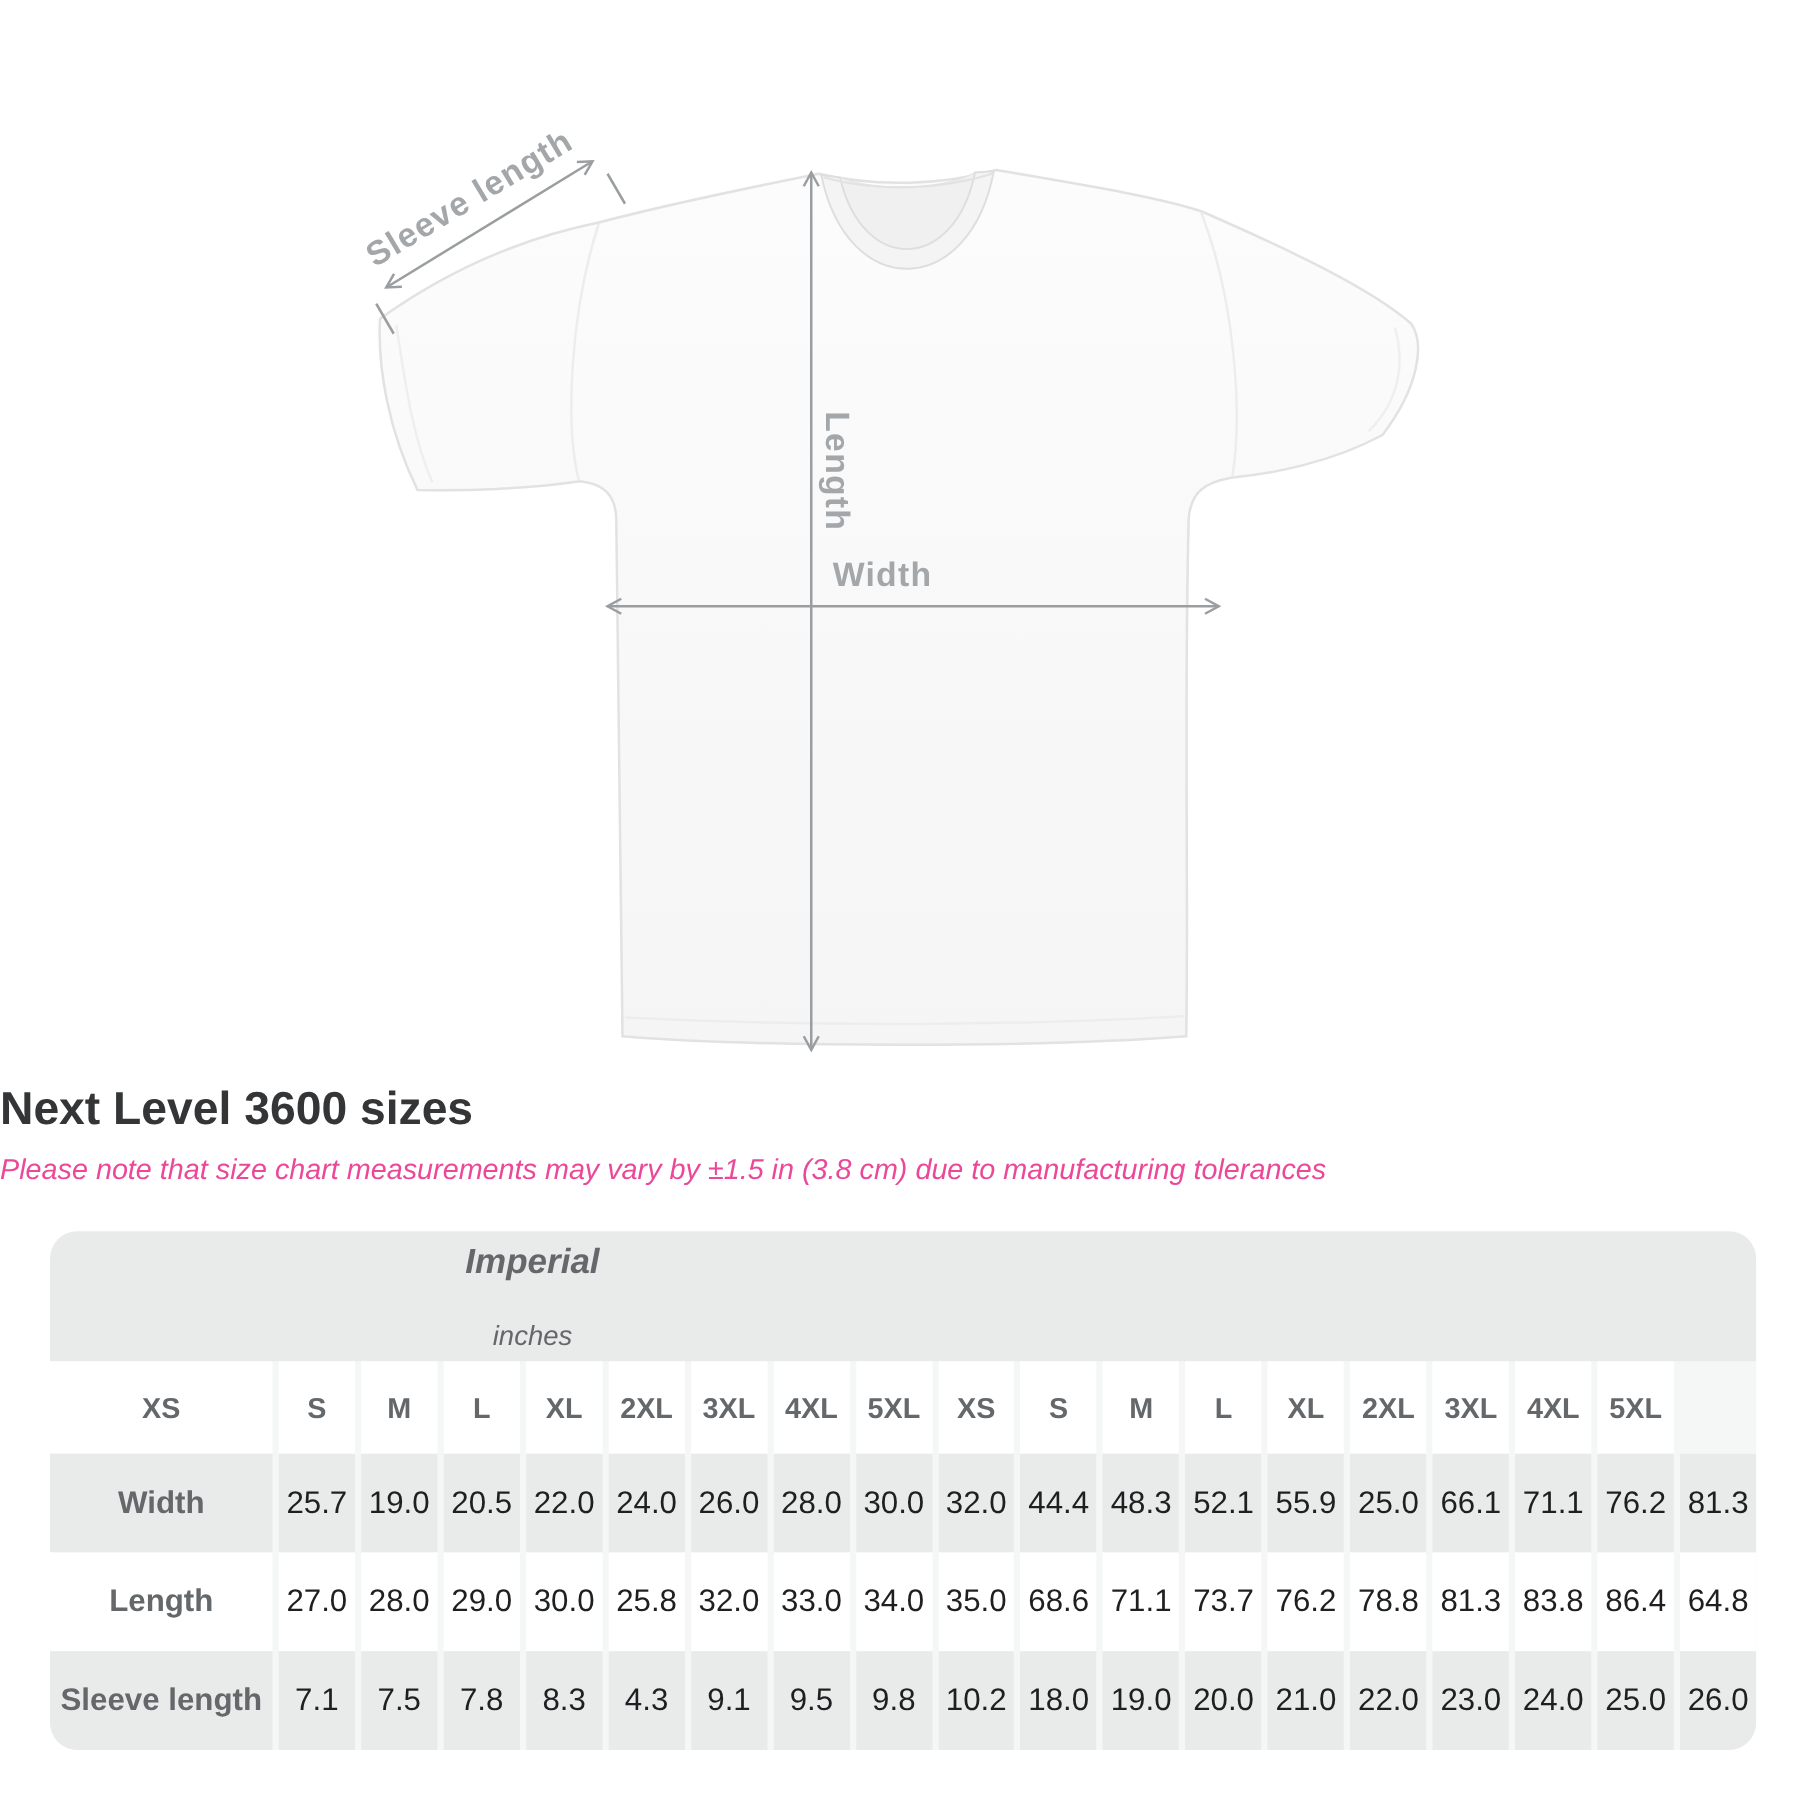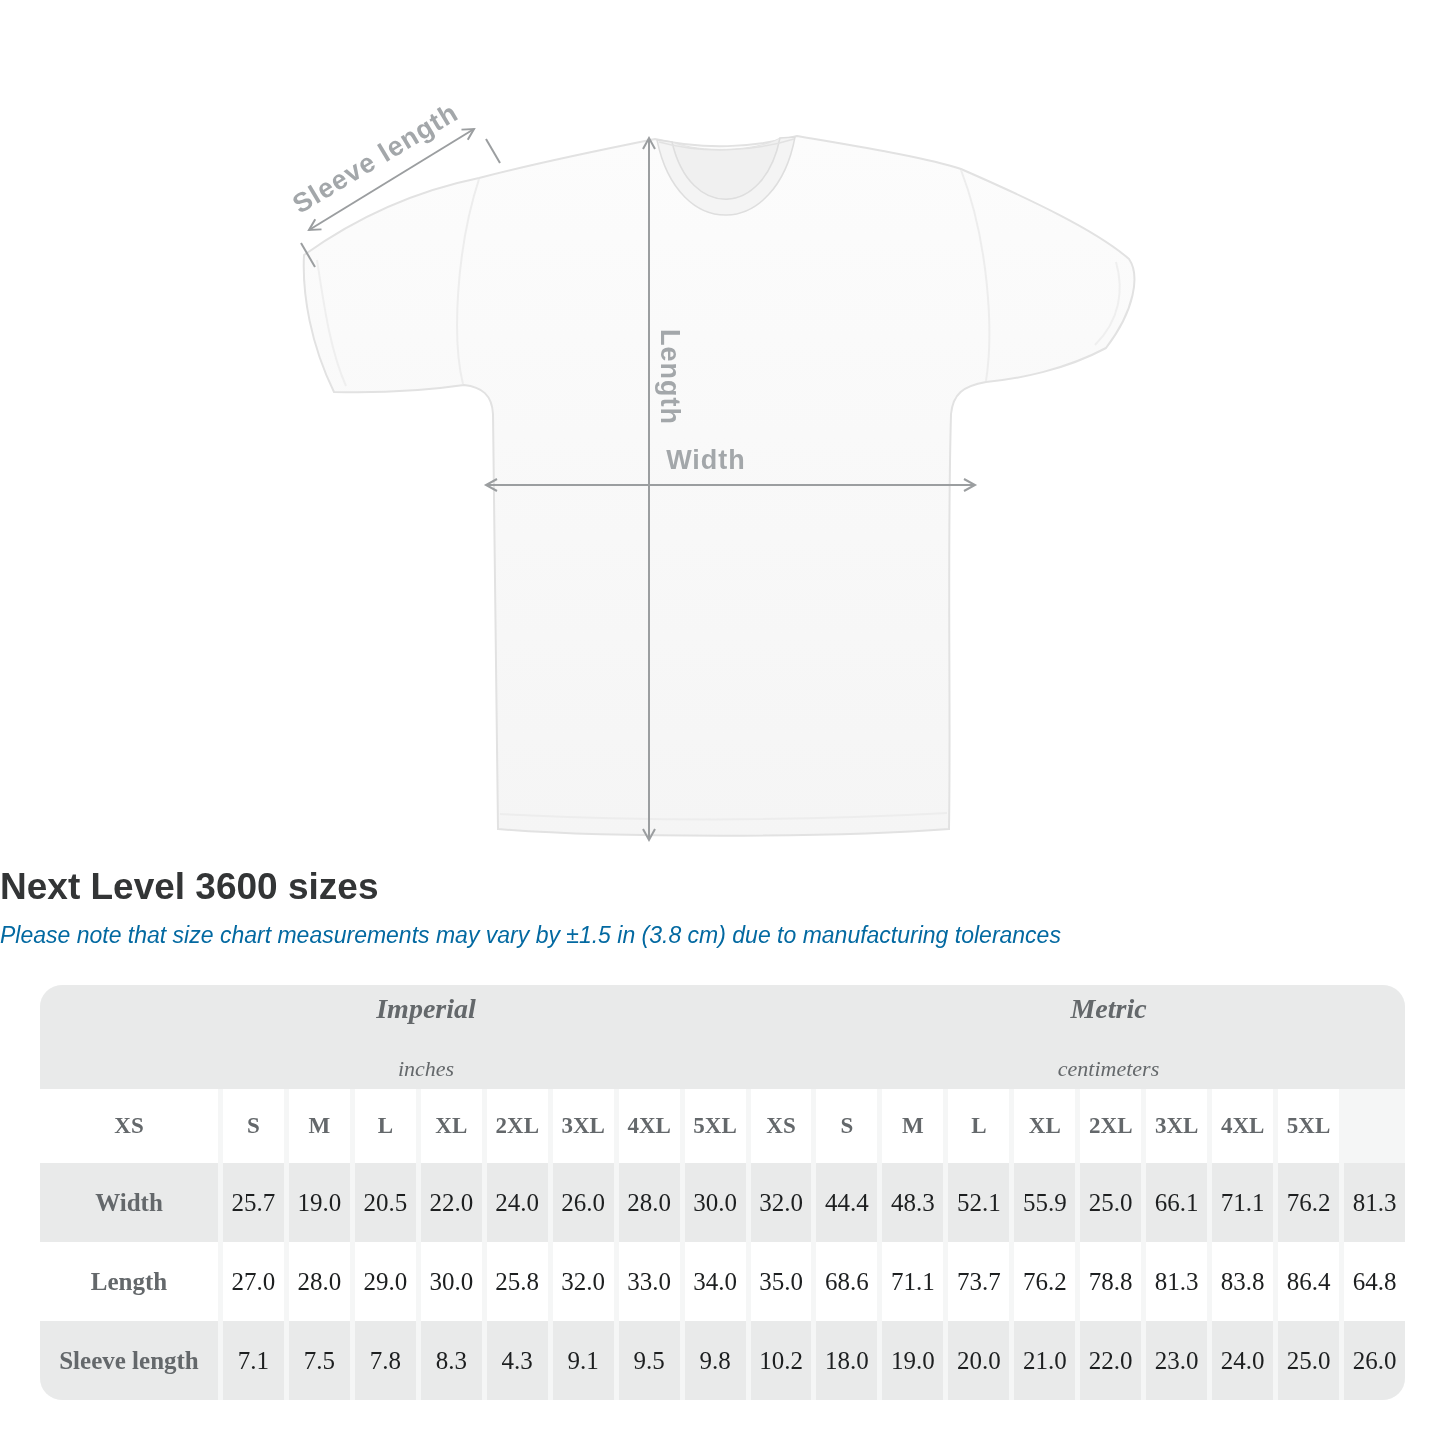--- a/index.html
+++ b/index.html
@@ -5,25 +5,25 @@
   html,body{margin:0;padding:0;background:#fff;}
   body{width:1445px;height:1445px;position:relative;font-family:"Liberation Sans",sans-serif;overflow:hidden;}
 
   
   .diagram{position:absolute;left:0;top:0;width:1445px;height:880px;}
   .dim-label{font-weight:bold;font-size:27px;letter-spacing:1px;fill:#a3a7aa;}
 
   
   .heading{position:absolute;left:0;top:866px;width:1445px;}
   .heading .title{font-size:37px;font-weight:bold;color:#333536;margin:0;}
-  .heading .subtitle{font-size:23px;font-style:italic;color:#0369a1;margin:14px 0 0 0;}
+  .heading .subtitle{font-size:23px;font-style:italic;color:#ec4899;margin:14px 0 0 0;}
 
   
   .size-table{position:absolute;left:40px;top:985px;width:1365px;height:415px;
-              background:#f5f6f6;border-radius:22px;overflow:hidden;font-family:Liberation Serif, serif;}
+              background:#f5f6f6;border-radius:22px;overflow:hidden;}
   .band{height:104px;background:#e9eaea;display:flex;}
   .band-half{display:flex;flex-direction:column;align-items:center;justify-content:center;gap:5px;}
   .band-half.imp{width:772px;}
   .band-half.met{width:593px;}
   .band-title{font-size:28px;font-weight:bold;font-style:italic;color:#64686b;}
   .band-unit{font-size:22px;font-style:italic;color:#64686b;margin-top:26px;}
 
   .trow{display:grid;grid-template-columns:178px repeat(18,1fr);column-gap:5px;}
   .trow.head{height:74px;}
   .trow.data{height:79px;}
@@ -99,24 +99,20 @@
   <h1 class="title">Next Level 3600 sizes</h1>
   <p class="subtitle">Please note that size chart measurements may vary by ±1.5 in (3.8 cm) due to manufacturing tolerances</p>
 </div>
 
 <div class="size-table">
 
   <div class="band">
     <div class="band-half imp">
       <div class="band-title">Imperial</div>
       <div class="band-unit">inches</div>
-    </div>
-    <div class="band-half met">
-      <div class="band-title">Metric</div>
-      <div class="band-unit">centimeters</div>
     </div>
   </div>
 
   <div class="trow head bg-w">
     <div class="cell hdr">XS</div>
     <div class="cell hdr">S</div>
     <div class="cell hdr">M</div>
     <div class="cell hdr">L</div>
     <div class="cell hdr">XL</div>
     <div class="cell hdr">2XL</div>

